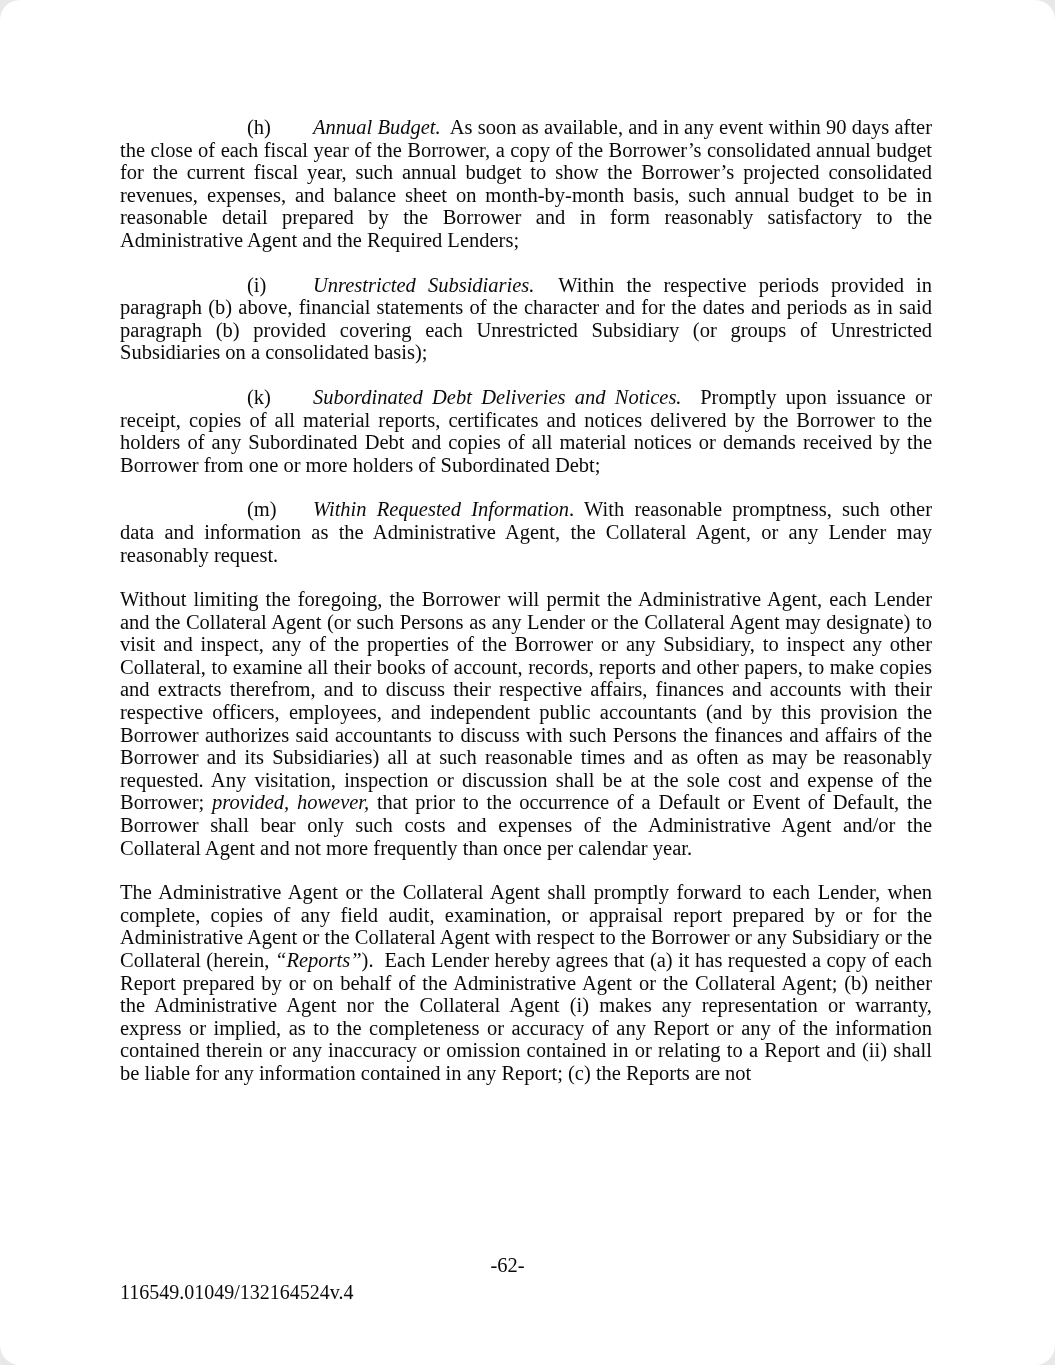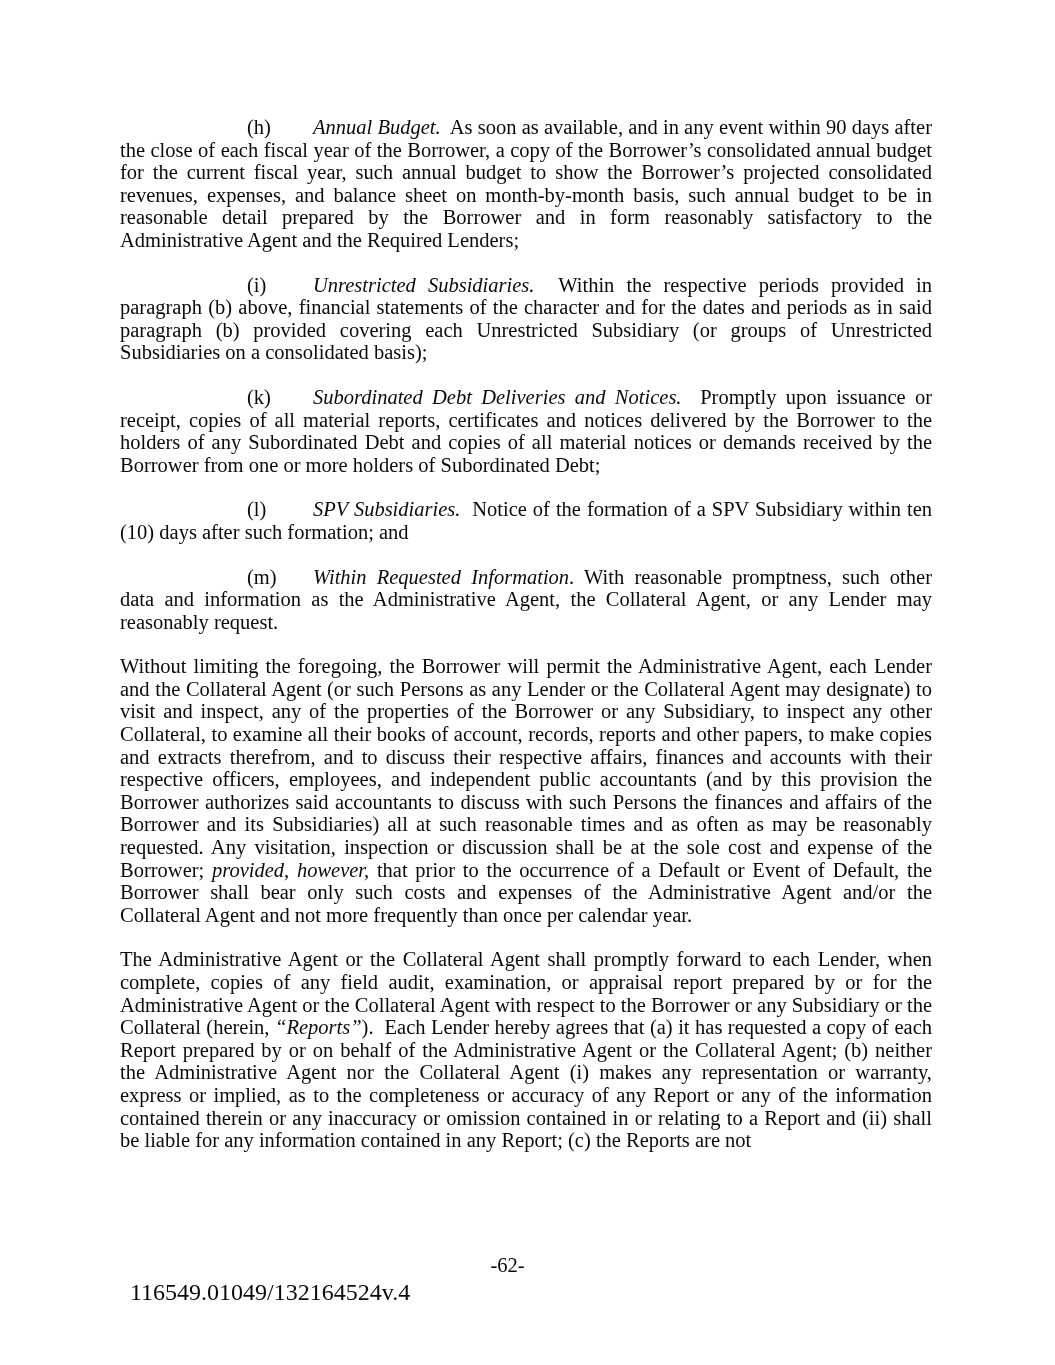--- a/index.html
+++ b/index.html
@@ -11,20 +11,21 @@
     position: relative;
     width: 1055px;
     height: 1365px;
     margin: 0 auto;
     background: #ffffff;
     color: #0a0a0a;
     font-family: "Liberation Serif", "DejaVu Serif", serif;
     font-size: 20.5px;
     line-height: 22.6px;
     overflow: hidden;
+    border-radius: 20px;
   }
   .doc-body {
     position: absolute;
     top: 116px;
     left: 120px;
     width: 812px;
     text-align: justify;
   }
   .doc-body p.para {
     margin: 0 0 22px 0;
@@ -44,32 +45,30 @@
     position: absolute;
     top: 1254px;
     left: 0;
     width: 1015px;
     text-align: center;
   }
   .footer-ref {
     position: absolute;
     top: 1281px;
     left: 120px;
-    font-size: 24px;
-    margin-left: 10px;
+    font-size: 20px;
   }
 </style>
 </head>
 <body>
 
 <div class="page">
   <div class="doc-body">
       <p class="para indented"><span class="label">(h)</span><span class="italic">Annual Budget.</span><span>&nbsp; As soon as available, and in any event within 90 days after the close of each fiscal year of the Borrower, a copy of the Borrower’s consolidated annual budget for the current fiscal year, such annual budget to show the Borrower’s projected consolidated revenues, expenses, and balance sheet on month-by-month basis, such annual budget to be in reasonable detail prepared by the Borrower and in form reasonably satisfactory to the Administrative Agent and the Required Lenders;</span></p>
       <p class="para indented"><span class="label">(i)</span><span class="italic">Unrestricted Subsidiaries.</span><span>&nbsp; Within the respective periods provided in paragraph (b) above, financial statements of the character and for the dates and periods as in said paragraph (b) provided covering each Unrestricted Subsidiary (or groups of Unrestricted Subsidiaries on a consolidated basis);</span></p>
       <p class="para indented"><span class="label">(k)</span><span class="italic">Subordinated Debt Deliveries and Notices.</span><span>&nbsp; Promptly upon issuance or receipt, copies of all material reports, certificates and notices delivered by the Borrower to the holders of any Subordinated Debt and copies of all material notices or demands received by the Borrower from one or more holders of Subordinated Debt;</span></p>
-      <p class="para indented"><span class="label">(l)</span><span class="italic">SPV Subsidiaries.</span><span>&nbsp; Notice of the formation of a SPV Subsidiary within ten (10) days after such formation; and</span></p>
       <p class="para indented"><span class="label">(m)</span><span class="italic">Within Requested Information</span><span>.  With reasonable promptness, such other data and information as the Administrative Agent, the Collateral Agent, or any Lender may reasonably request.</span></p>
       <p class="para"><span>Without limiting the foregoing, the Borrower will permit the Administrative Agent, each Lender and the Collateral Agent (or such Persons as any Lender or the Collateral Agent may designate) to visit and inspect, any of the properties of the Borrower or any Subsidiary, to inspect any other Collateral, to examine all their books of account, records, reports and other papers, to make copies and extracts therefrom, and to discuss their respective affairs, finances and accounts with their respective officers, employees, and independent public accountants (and by this provision the Borrower authorizes said accountants to discuss with such Persons the finances and affairs of the Borrower and its Subsidiaries) all at such reasonable times and as often as may be reasonably requested. Any visitation, inspection or discussion shall be at the sole cost and expense of the Borrower; </span><span class="italic">provided, however,</span><span> that prior to the occurrence of a Default or Event of Default, the Borrower shall bear only such costs and expenses of the Administrative Agent and/or the Collateral Agent and not more frequently than once per calendar year.</span></p>
       <p class="para"><span>The Administrative Agent or the Collateral Agent shall promptly forward to each Lender, when complete, copies of any field audit, examination, or appraisal report prepared by or for the Administrative Agent or the Collateral Agent with respect to the Borrower or any Subsidiary or the Collateral (herein, </span><span class="italic">“Reports”</span><span>).&nbsp; Each Lender hereby agrees that (a) it has requested a copy of each Report prepared by or on behalf of the Administrative Agent or the Collateral Agent; (b) neither the Administrative Agent nor the Collateral Agent (i) makes any representation or warranty, express or implied, as to the completeness or accuracy of any Report or any of the information contained therein or any inaccuracy or omission contained in or relating to a Report and (ii) shall be liable for any information contained in any Report; (c) the Reports are not</span></p>
     </div>
   <div class="page-number">-62-</div>
   <div class="footer-ref">116549.01049/132164524v.4</div>
 </div>
 
 </body></html>

